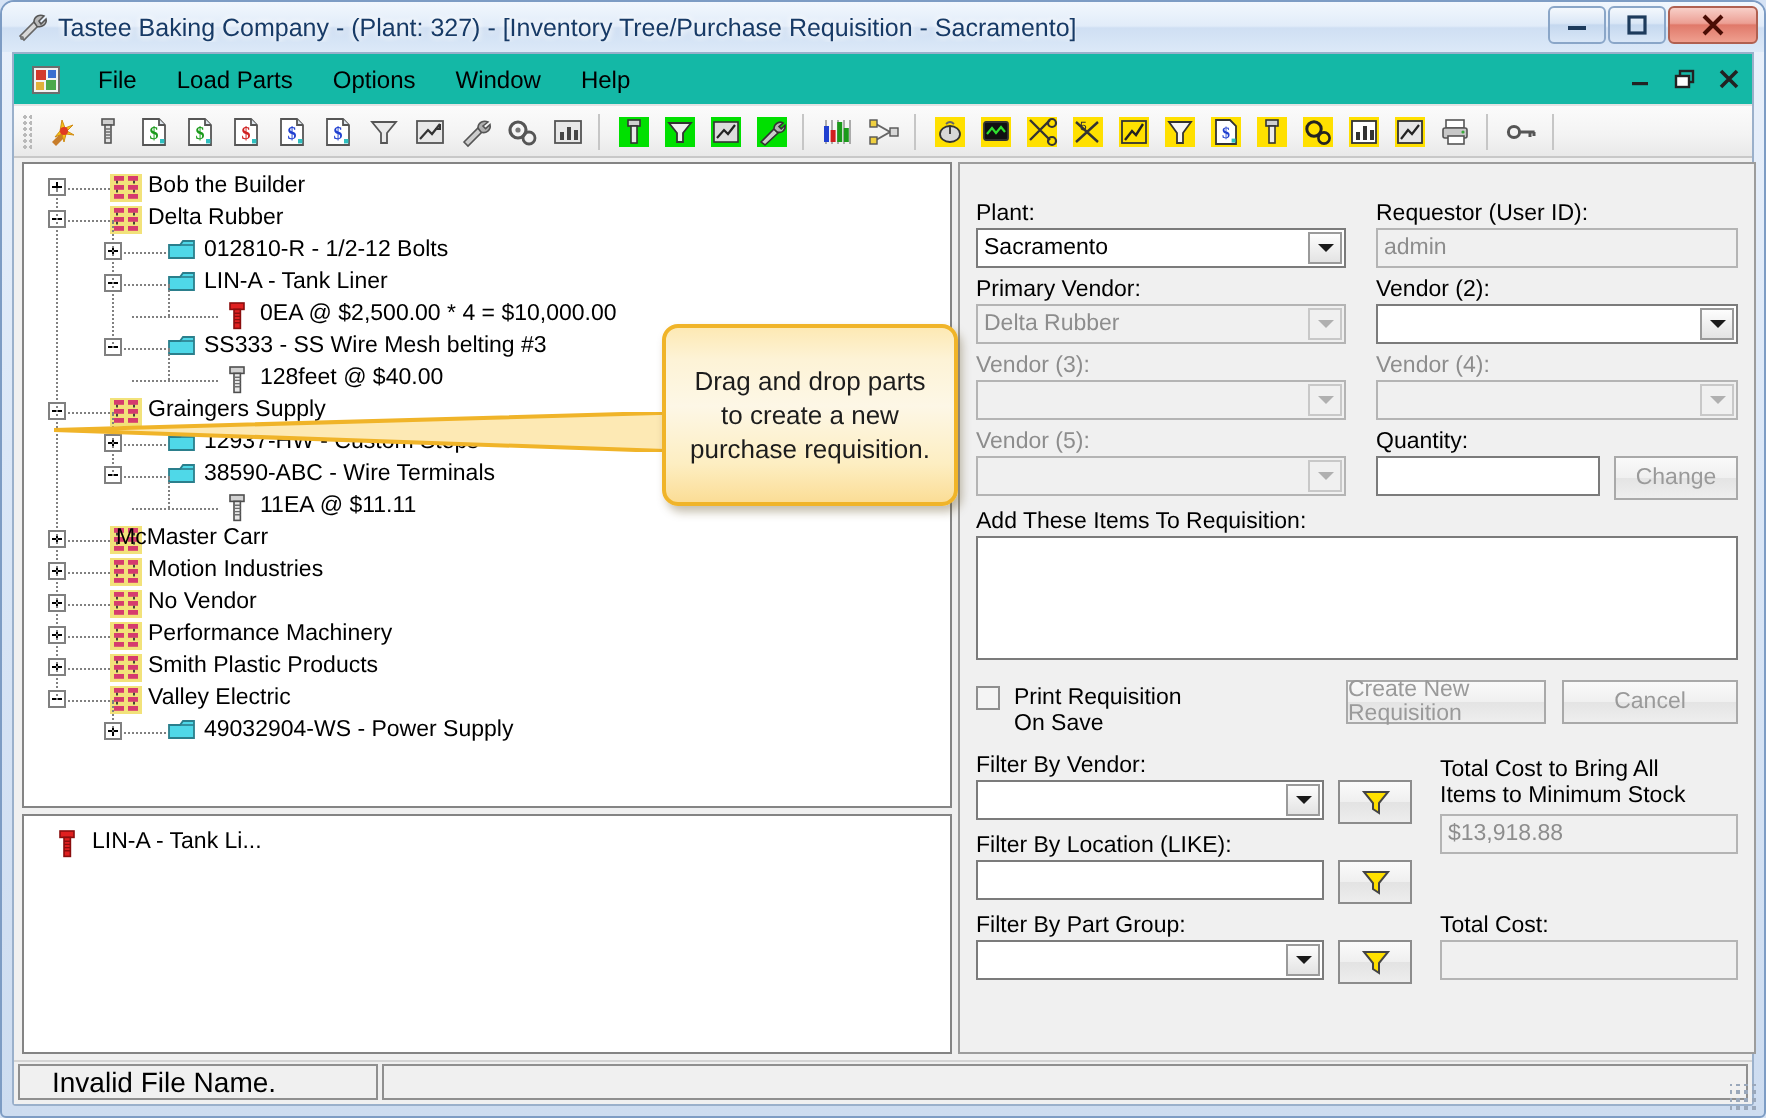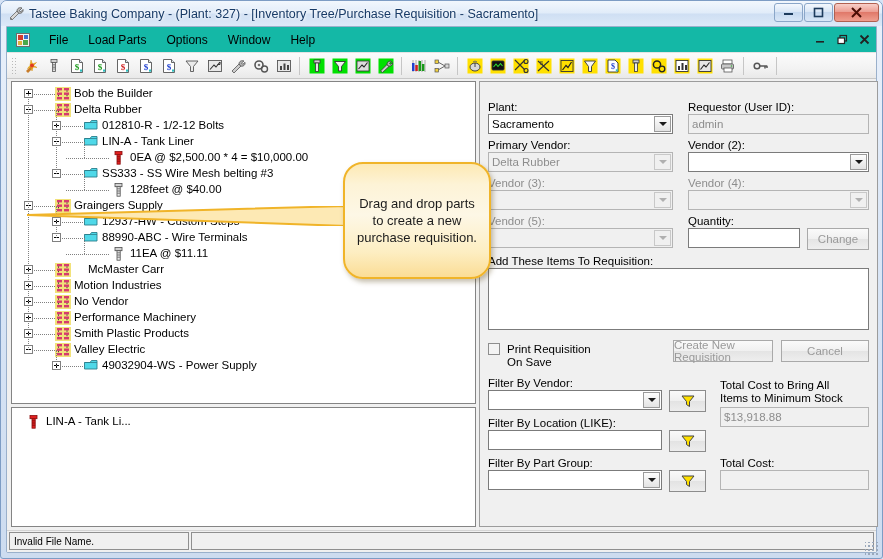--- a/index.html
+++ b/index.html
@@ -183,39 +183,39 @@
   }
   .hint { font-size: 11.5px; color: #000; text-align: center; line-height: 13px; }
 
   
   #statusbar {
     height: 22px; flex: none; display: flex; align-items: stretch;
     background: #f0f0f0; border-top: 1px solid #d4d4d4; padding: 1px 2px 2px 2px;
   }
   .spanel {
     border: 1px solid #8f8f8f; background: #f0f0f0;
-    display: flex; align-items: center; padding-left: 4px;
-    font-size: 10px; color: #000;
+    display: flex; align-items: center; padding-left: 16px;
+    font-size: 14px; color: #000;
   }
   #spanel1 { width: 180px; flex: none; }
   #spanel2 { flex: 1; margin-left: 2px; }
   #grip-corner {
     position: absolute; right: 3px; bottom: 2px; width: 14px; height: 14px;
     background-image: radial-gradient(#9aa8bb 38%, transparent 39%);
     background-size: 4px 4px; background-position: right bottom;
   }
 
   
   #callout {
     position: absolute; left: 316px; top: 83px; width: 156px; height: 96px;
     z-index: 30;
   }
   #callout-body {
-    position: absolute; left: 20px; top: 0; width: 148px; height: 117px;
-    border-radius: 20px;
+    position: absolute; left: 8px; top: 0; width: 148px; height: 91px;
+    border-radius: 8px;
     background: linear-gradient(to bottom, #fde9b4 0%, #fdf3d6 18%, #fdf7e6 45%, #fdeec2 78%, #fbdd96 100%);
     border: 2px solid #f0b429;
     box-shadow: 2px 3px 5px rgba(90,70,20,0.35);
     display: flex; align-items: center; justify-content: center;
     text-align: center;
     font-size: 13px; color: #1c1c1c; line-height: 17px;
     padding: 0 8px;
   }
   #callout-tail {
     position: absolute; left: -296px; top: 44px; width: 320px; height: 20px;
@@ -747,21 +747,21 @@
                 </div>
                 <div class="trow" style="height: 16px;">
                   <span class="tline-h" style="left: 50px; top: 8px; width: 21px;"></span>
                   <span class="tog minus" style="left: 40px; top: 3px;">
                     <i></i>
                   </span>
                   <span class="ticon" style="left: 71px; top: 1px;"><svg width="16" height="13" viewBox="0 0 16 13">
                       <path d="M1.5 3.5 h5.5 l1.5 -2 h5.5 v8.5 h-12.5 Z" fill="#4fd8e8" stroke="#2b7f8c" stroke-width="0.9"></path>
                       <path d="M1.5 3.5 h12.5" stroke="#2b7f8c" stroke-width="0.8"></path>
                     </svg></span>
-                  <span class="tlabel" style="left: 90px; top: 1px;">88990-ABC - Wire Terminals</span>
+                  <span class="tlabel" style="left: 90px; top: 1px;">38590-ABC - Wire Terminals</span>
                 </div>
                 <div class="trow" style="height: 16px;">
                   <span class="tline-h" style="left: 54px; top: 8px; width: 43px;"></span>
                   <span class="ticon" style="left: 99px; top: 1px;"><svg width="16" height="14" viewBox="0 0 16 14">
                       <rect x="4" y="0.5" width="7" height="3.2" fill="#d2d2d2" stroke="#4f4f4f" stroke-width="0.8"></rect>
                       <rect x="6" y="3.7" width="3.2" height="9.5" fill="#e8e8e8" stroke="#4f4f4f" stroke-width="0.8"></rect>
                       <path d="M6 5.6 h3.2 M6 7.2 h3.2 M6 8.8 h3.2 M6 10.4 h3.2" stroke="#6e6e6e" stroke-width="0.7"></path>
                     </svg></span>
                   <span class="tlabel" style="left: 118px; top: 1px;">11EA @ $11.11</span>
                 </div>
@@ -773,21 +773,21 @@
                   <span class="ticon" style="left: 43px; top: 1px;"><svg width="16" height="14" viewBox="0 0 16 14">
                       <rect x="0" y="0" width="16" height="14" fill="#f2e27a"></rect>
                       <rect x="2" y="1" width="5" height="2.4" fill="#d63b6e"></rect>
                       <rect x="9" y="1" width="5" height="2.4" fill="#d63b6e"></rect>
                       <rect x="2" y="5.5" width="5" height="2.4" fill="#d63b6e"></rect>
                       <rect x="9" y="5.5" width="5" height="2.4" fill="#d63b6e"></rect>
                       <rect x="2" y="10" width="5" height="2.4" fill="#d63b6e"></rect>
                       <rect x="9" y="10" width="5" height="2.4" fill="#d63b6e"></rect>
                       <path d="M3.5 3.4 v1.4 M12 3.4 v1.4 M3.5 7.9 v1.4 M12 7.9 v1.4" stroke="#333" stroke-width="0.9"></path>
                     </svg></span>
-                  <span class="tlabel" style="left: 76px; top: 1px;">McMaster Carr</span>
+                  <span class="tlabel" style="left: 46px; top: 1px;">McMaster Carr</span>
                 </div>
                 <div class="trow" style="height: 16px;">
                   <span class="tline-h" style="left: 22px; top: 8px; width: 21px;"></span>
                   <span class="tog plus" style="left: 12px; top: 3px;">
                     <i></i>
                   </span>
                   <span class="ticon" style="left: 43px; top: 1px;"><svg width="16" height="14" viewBox="0 0 16 14">
                       <rect x="0" y="0" width="16" height="14" fill="#f2e27a"></rect>
                       <rect x="2" y="1" width="5" height="2.4" fill="#d63b6e"></rect>
                       <rect x="9" y="1" width="5" height="2.4" fill="#d63b6e"></rect>

